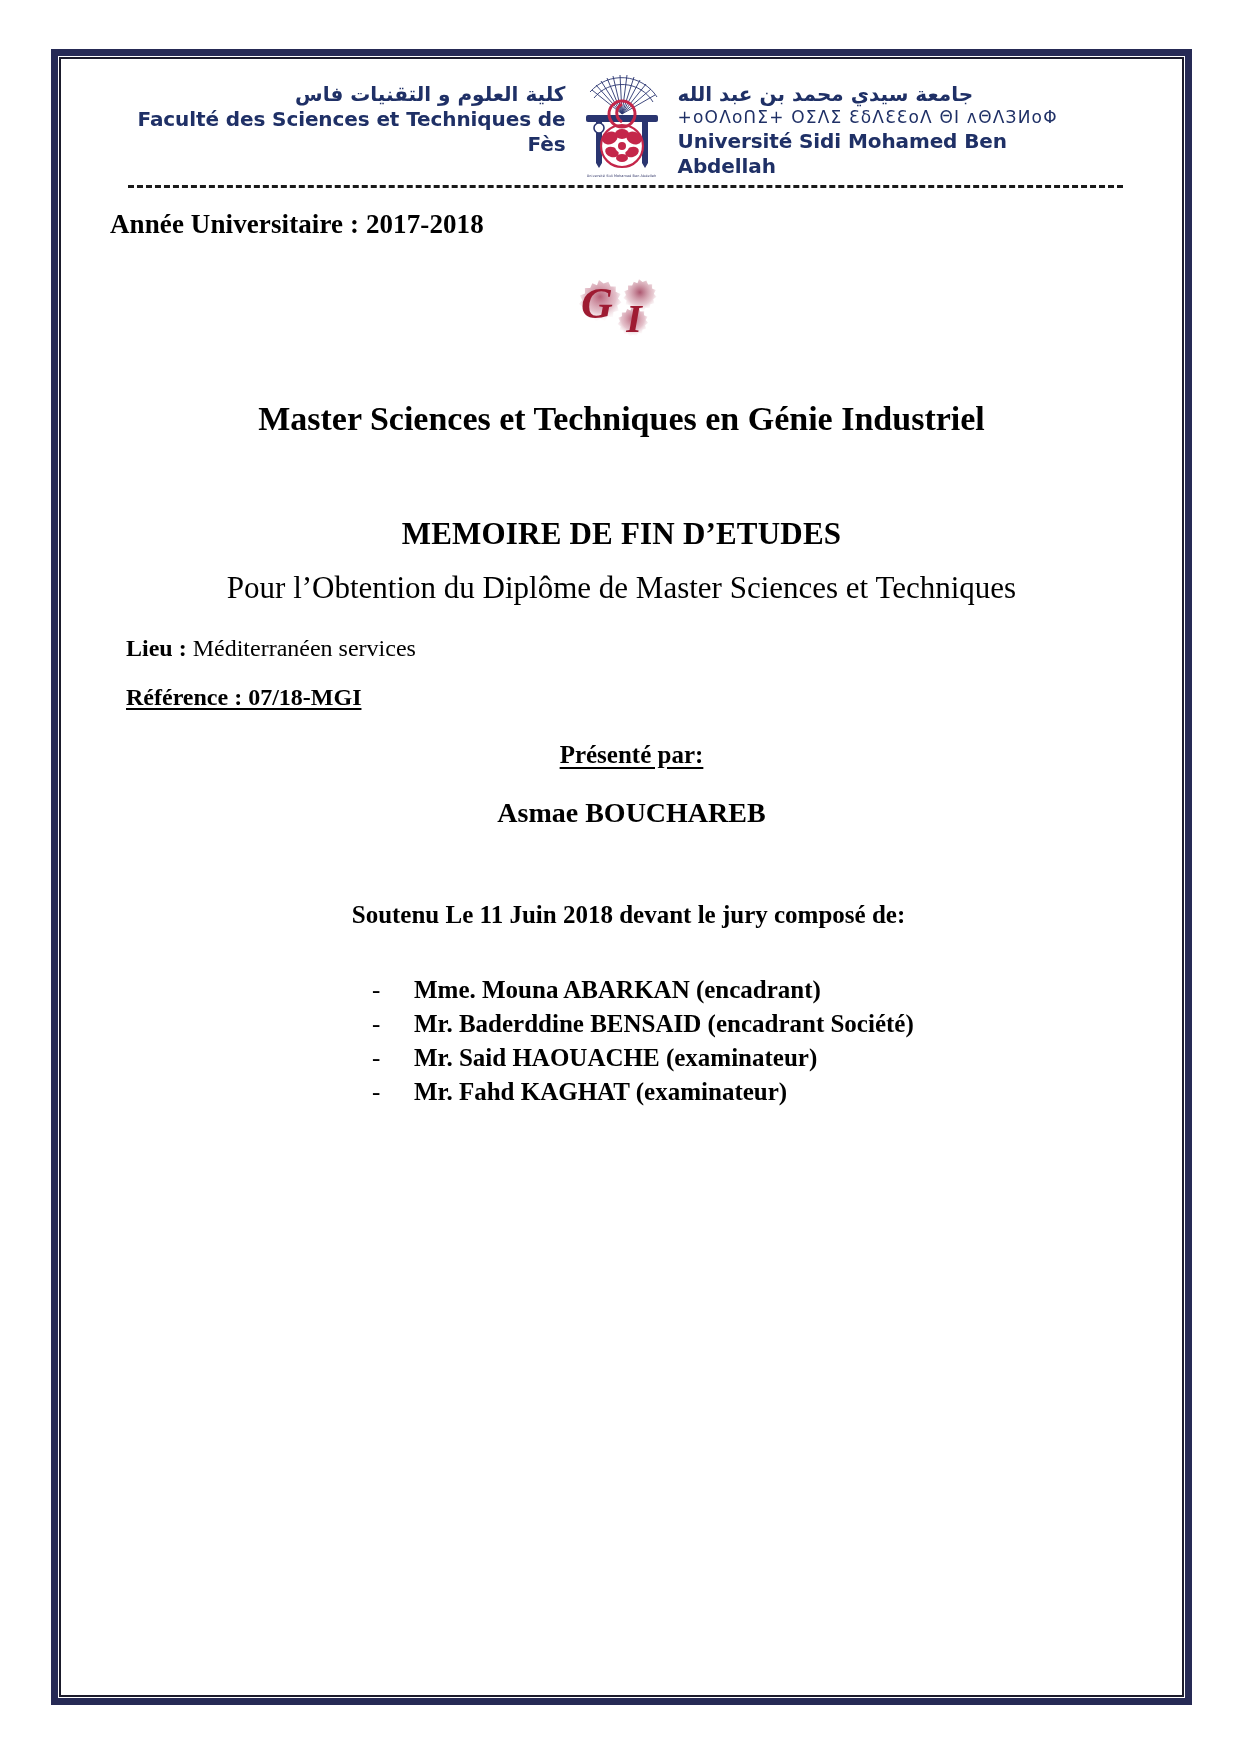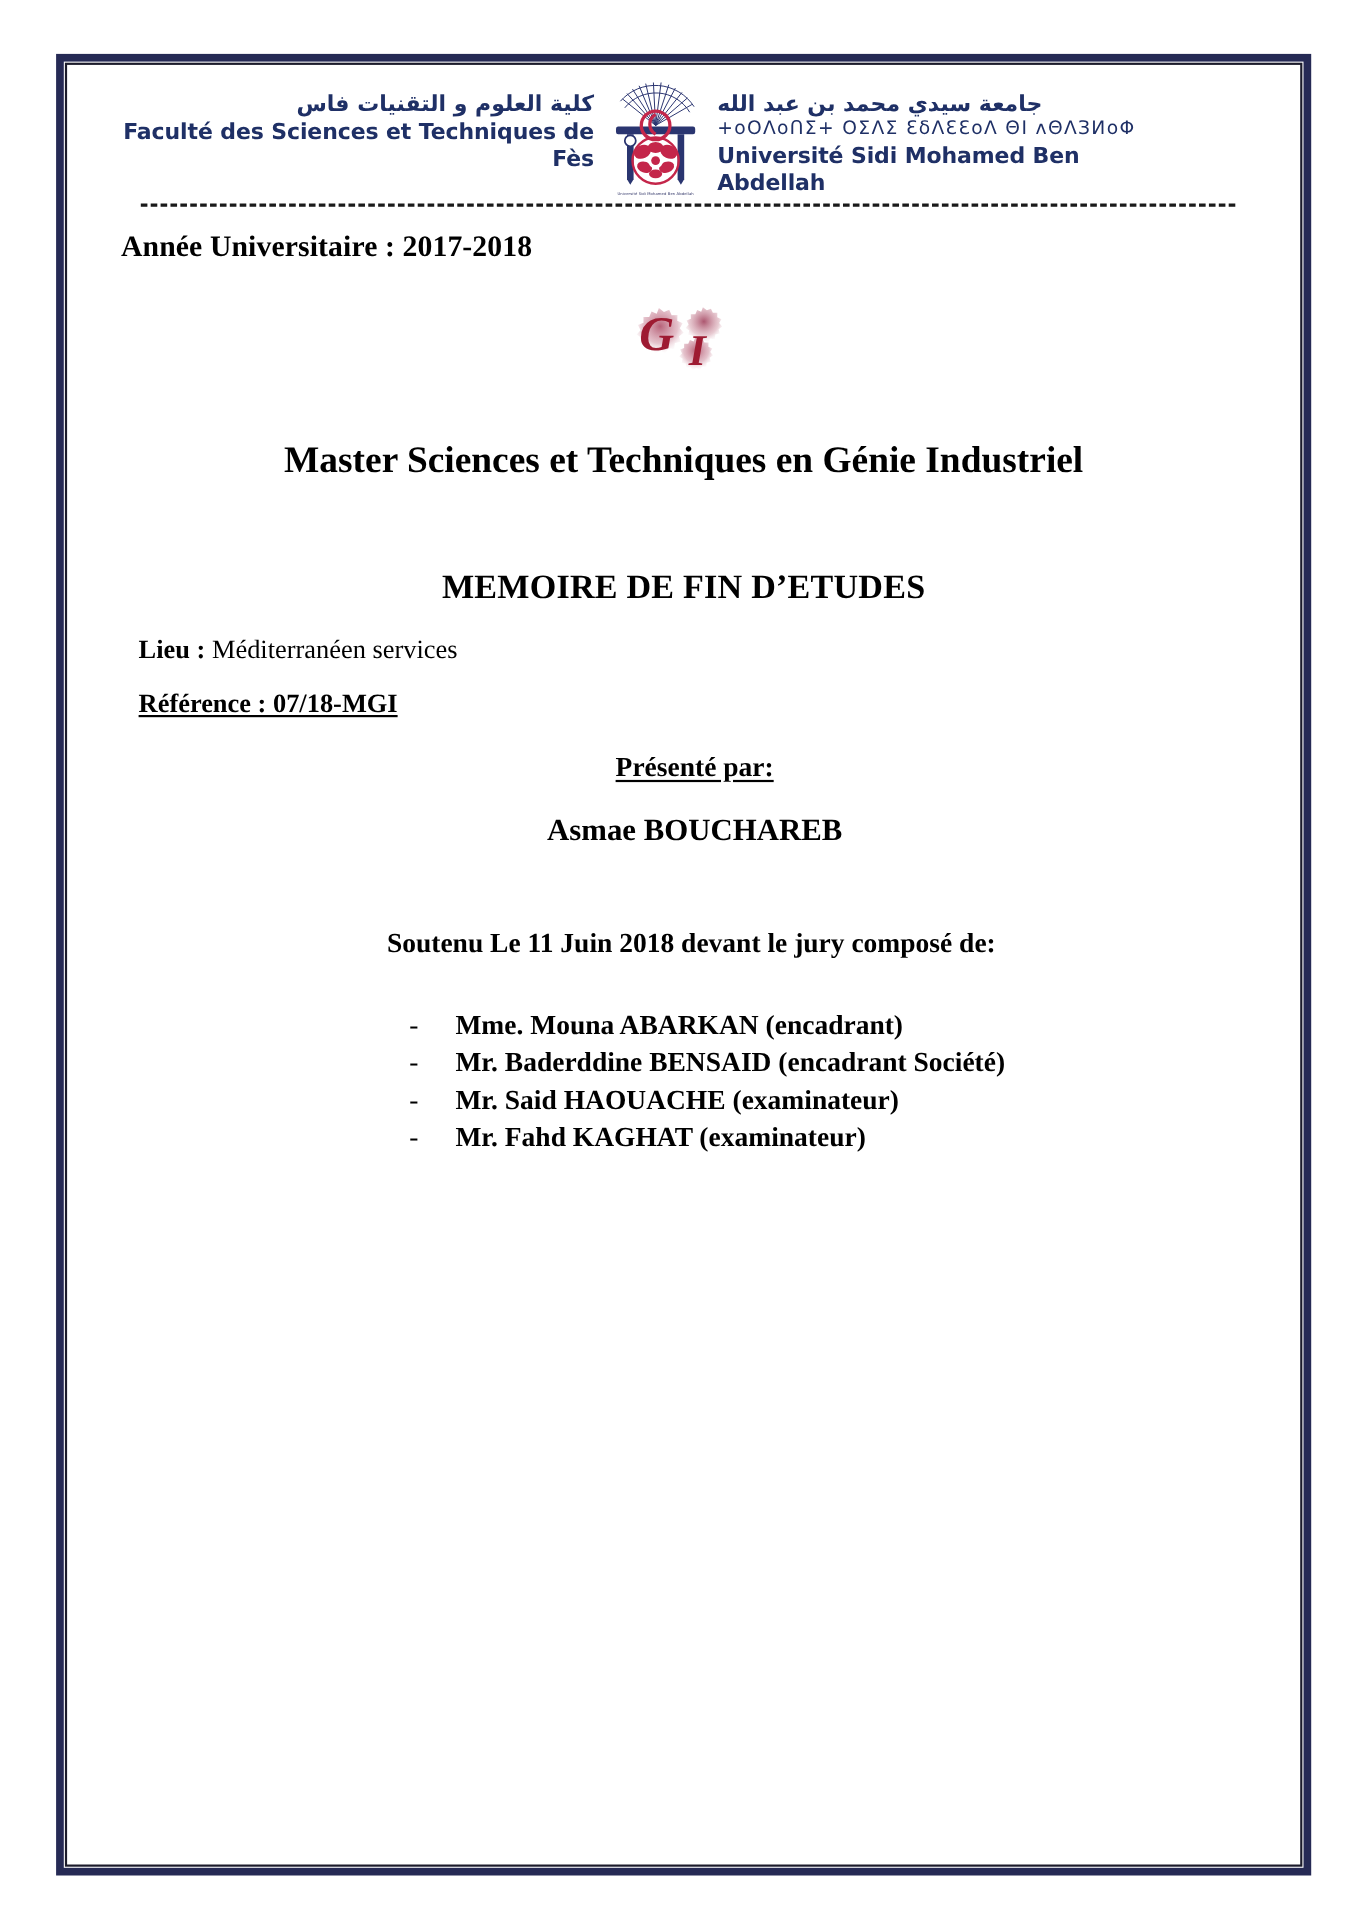--- a/index.html
+++ b/index.html
@@ -46,20 +46,21 @@
     box-sizing: border-box;
     padding: 0 40px;
   }
 
   
   .letterhead {
     position: relative;
     height: 115px;
     display: flex;
     align-items: flex-start;
+    justify-content: center;
   }
   .lh-block {
     font-family: "DejaVu Sans", "Liberation Sans", sans-serif;
     color: #1f3066;
     line-height: 1.22;
     padding-top: 14px;
   }
   .lh-left {
     text-align: right;
     width: 430px;
@@ -334,20 +335,21 @@
 
         <text x="31" y="52" text-anchor="middle" font-family="Liberation Serif, serif" font-size="44" font-weight="bold" font-style="italic" fill="#9e1b32">G</text>
         <text x="68" y="66" text-anchor="middle" font-family="Liberation Serif, serif" font-size="40" font-weight="bold" font-style="italic" fill="#9e1b32">I</text>
       </svg>
     </div>
   </div>
 
   <div class="master-line">Master Sciences et Techniques en Génie Industriel</div>
 
   <div class="memoire-line">MEMOIRE DE FIN D’ETUDES</div>
+  <div class="obtention-line">Pour l’Obtention du Diplôme de Master Sciences et Techniques</div>
 
 
   <div class="meta-line">
     <span class="lbl">Lieu :</span>
     <span>Méditerranéen services</span>
   </div>
 
   <div class="meta-line ref">
     <span class="u">Référence : 07/18-MGI</span>
   </div>

